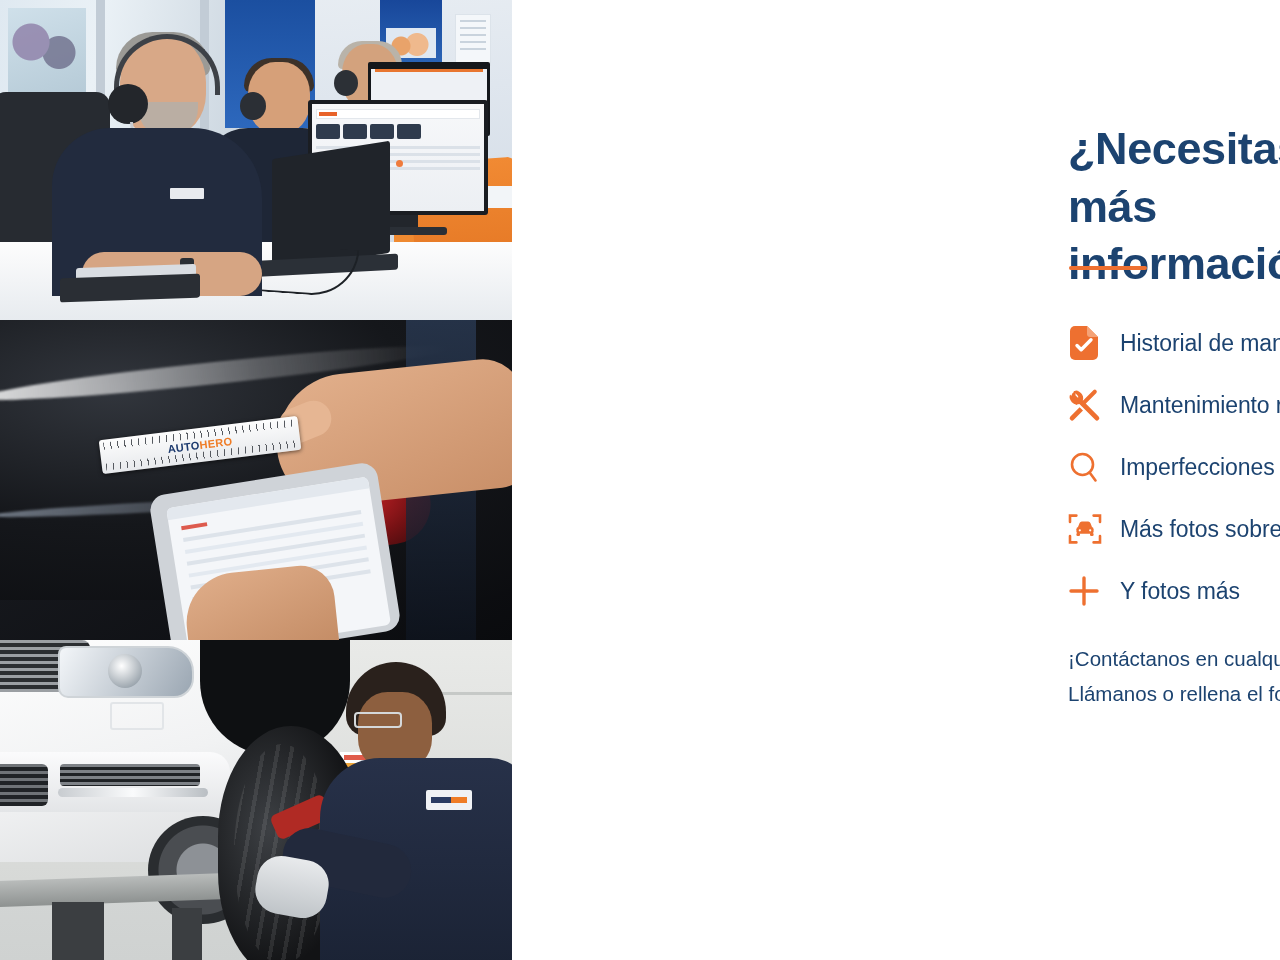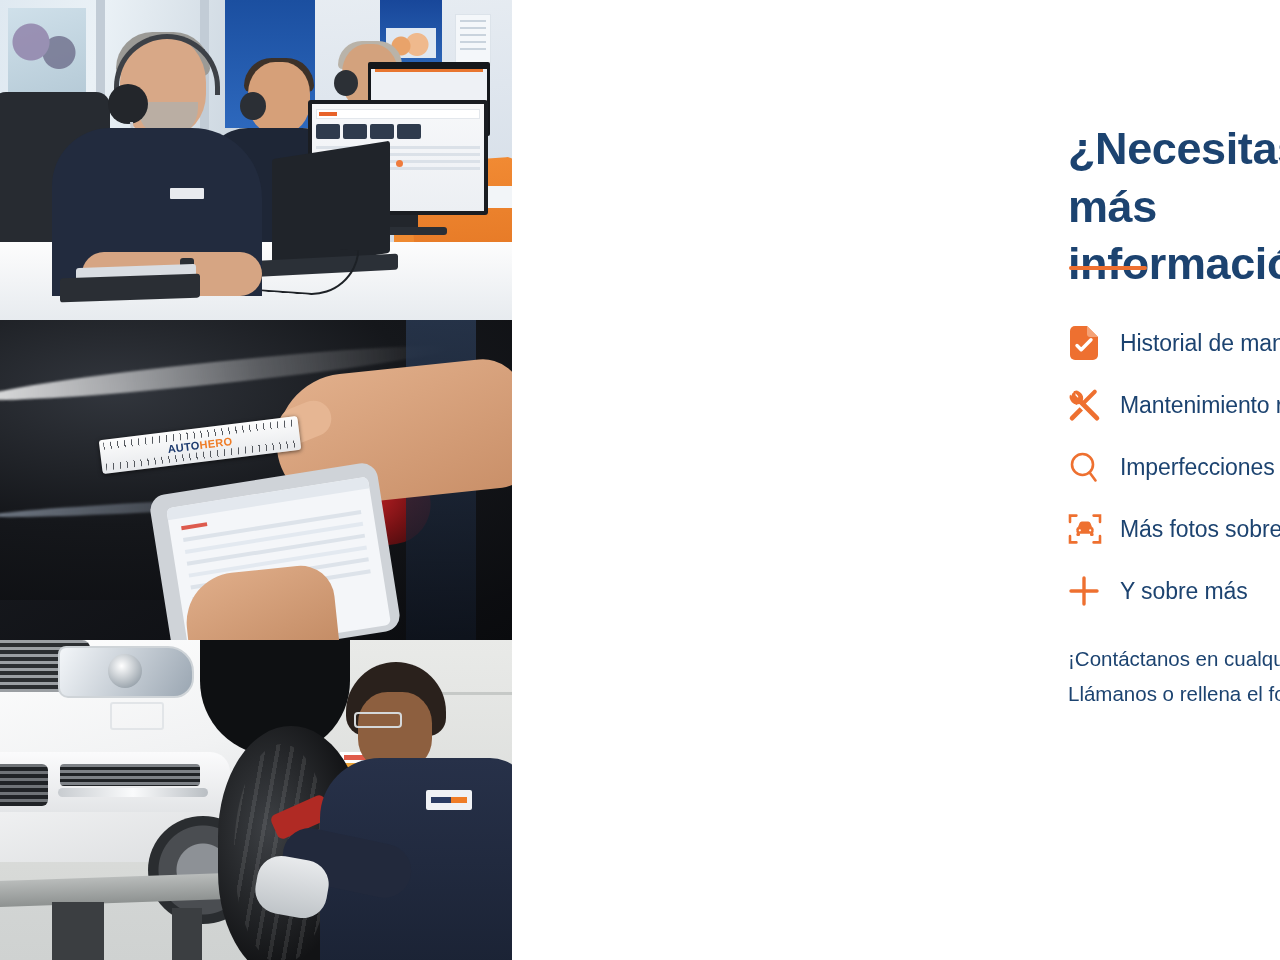--- a/index.html
+++ b/index.html
@@ -389,21 +389,21 @@
         <span class="flabel">Más fotos sobre el coche</span>
       </div>
 
       <div class="feature">
         <span class="ficon">
           <svg width="32" height="32" viewBox="0 0 32 32" aria-hidden="true">
             <line x1="16" y1="3" x2="16" y2="29" stroke="#ee7030" stroke-width="3.4" stroke-linecap="round"></line>
             <line x1="3" y1="16" x2="29" y2="16" stroke="#ee7030" stroke-width="3.4" stroke-linecap="round"></line>
           </svg>
         </span>
-        <span class="flabel">Y sobre más</span>
+        <span class="flabel">Y fotos más</span>
       </div>
     </div>
 
     <div class="contact">¡Contáctanos en cualquier momento para más información!
 Llámanos o rellena el formulario de contacto.</div>
 
   </div>
 </div>
 
 </body></html>

